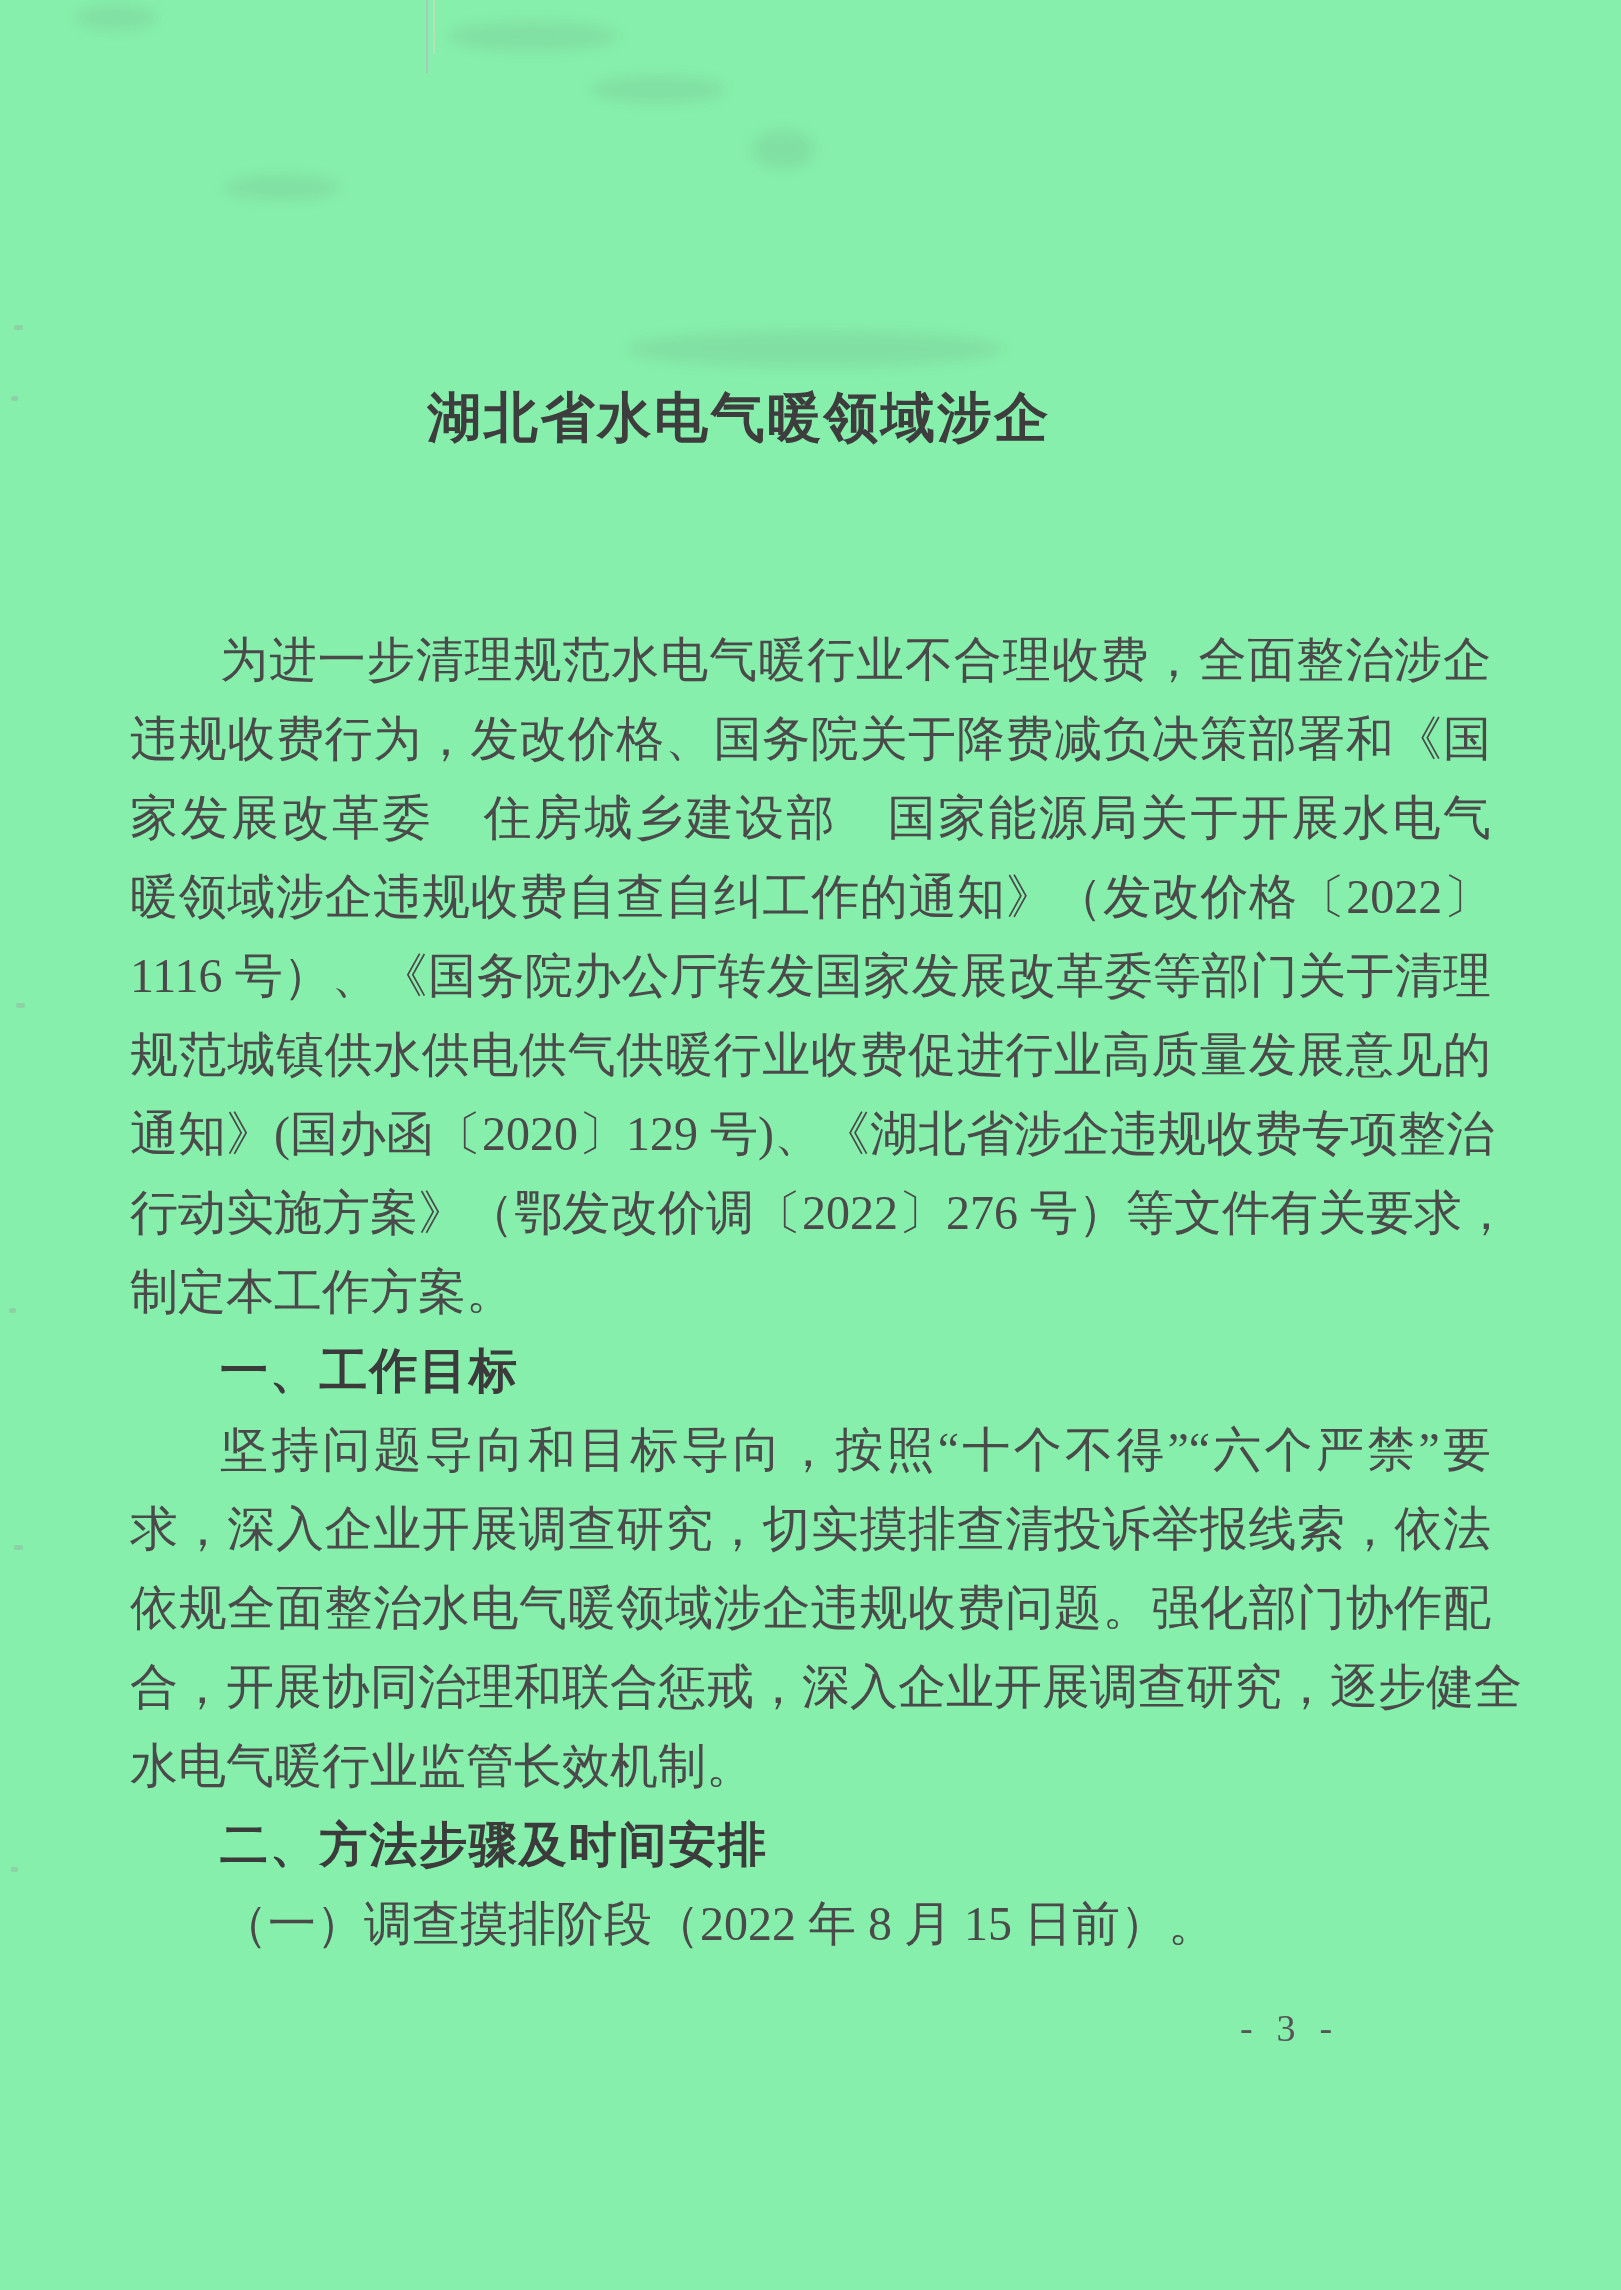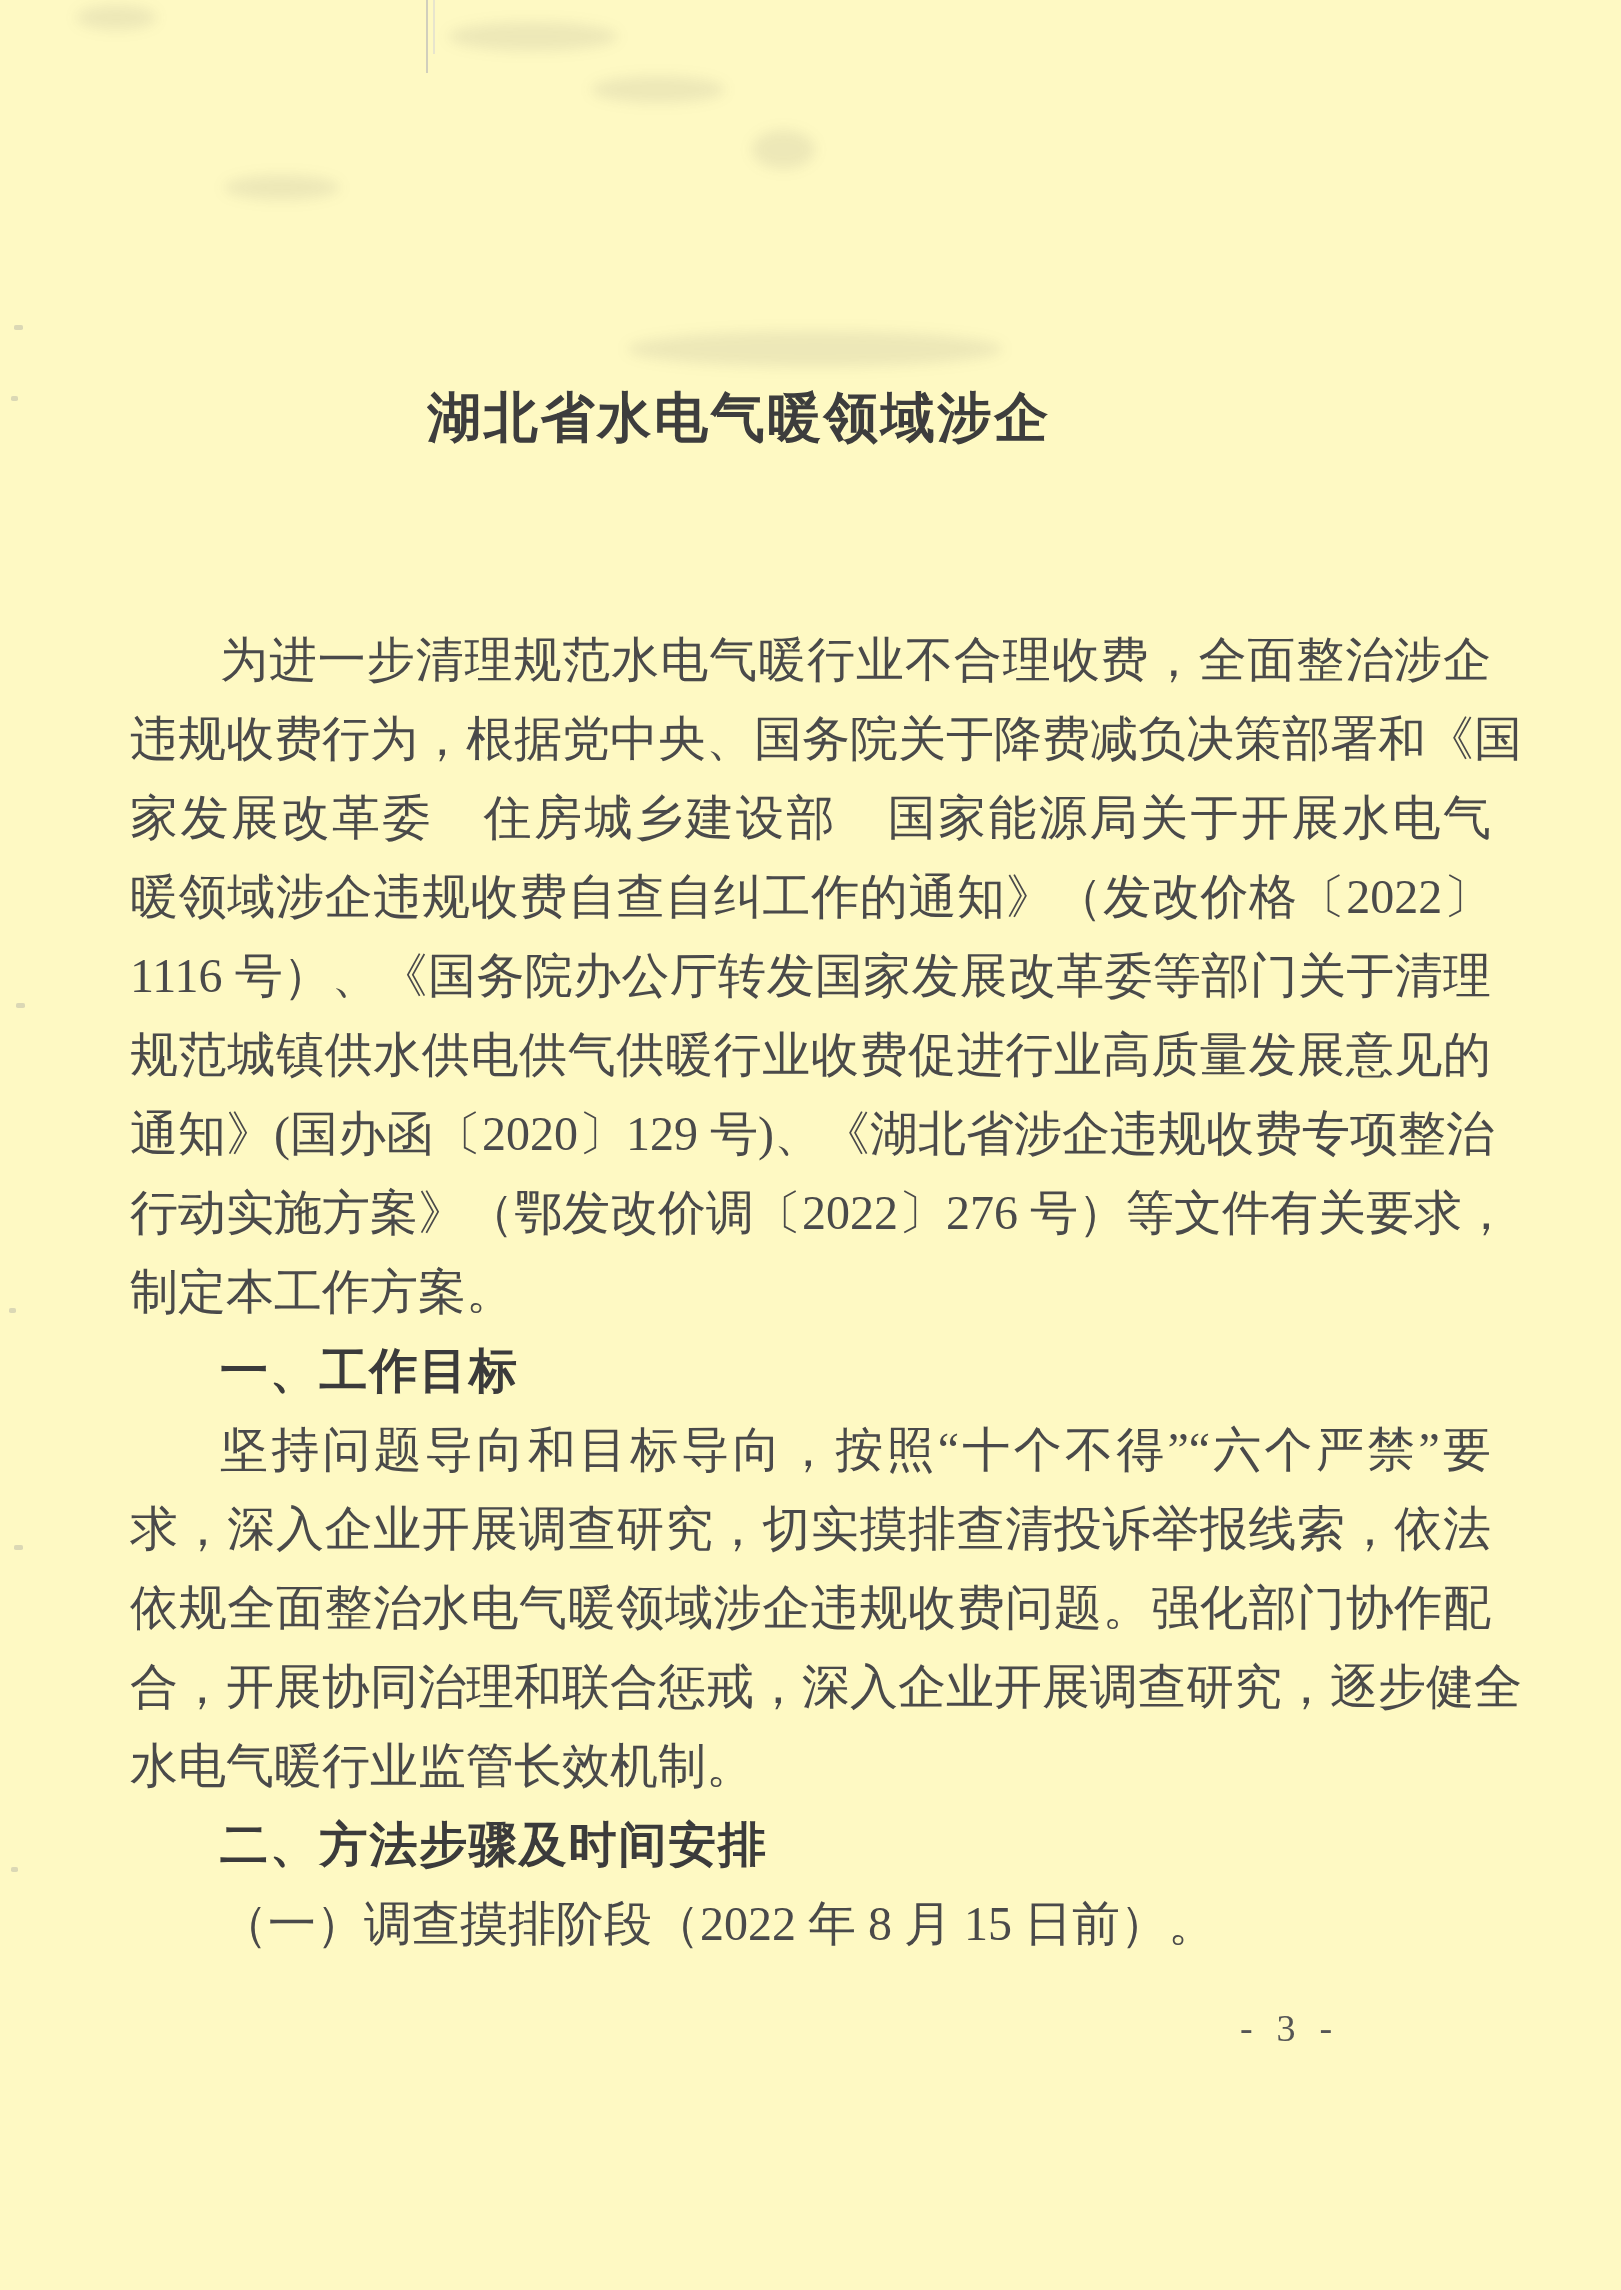--- a/index.html
+++ b/index.html
@@ -9,21 +9,21 @@
     background: #ffffff;
     font-family: "Liberation Serif", serif;
     position: relative;
     overflow: hidden;
   }
   .page {
     position: absolute;
     left: 0; top: 0;
     width: 1622px;
     height: 2291px;
-    background: #fef9c3;
+    background: #86efac;
   }
   
   .title-block {
     position: absolute;
     left: 0;
     top: 376px;
     width: 1478px;
     text-align: center;
   }
   .title-line {
@@ -101,21 +101,21 @@
   <div class="artifact speck" style="left:9px; top:1308px; width:7.2px;  height:4.5px;"></div>
   <div class="artifact speck" style="left:14.3px; top:1545px; width:9px; height:4.5px;"></div>
   <div class="artifact speck" style="left:10.7px; top:1867px; width:7.2px;  height:4.5px;"></div>
 
   <div class="title-block">
     <div class="title-line">湖北省水电气暖领域涉企</div>
   </div>
 
   <div class="body-block">
     <div class="line indent">为进一步清理规范水电气暖行业不合理收费，全面整治涉企</div>
-    <div class="line">违规收费行为，根据党中央、国务院关于降费减负决策部署和《国</div>
+    <div class="line">违规收费行为，发改价格、国务院关于降费减负决策部署和《国</div>
     <div class="line">家发展改革委　住房城乡建设部　国家能源局关于开展水电气</div>
     <div class="line">暖领域涉企违规收费自查自纠工作的通知》（发改价格〔2022〕</div>
     <div class="line">1116 号）、《国务院办公厅转发国家发展改革委等部门关于清理</div>
     <div class="line">规范城镇供水供电供气供暖行业收费促进行业高质量发展意见的</div>
     <div class="line">通知》(国办函〔2020〕129 号)、《湖北省涉企违规收费专项整治</div>
     <div class="line">行动实施方案》（鄂发改价调〔2022〕276 号）等文件有关要求，</div>
     <div class="line plain">制定本工作方案。</div>
 
     <div class="line heading">一、工作目标</div>
 

